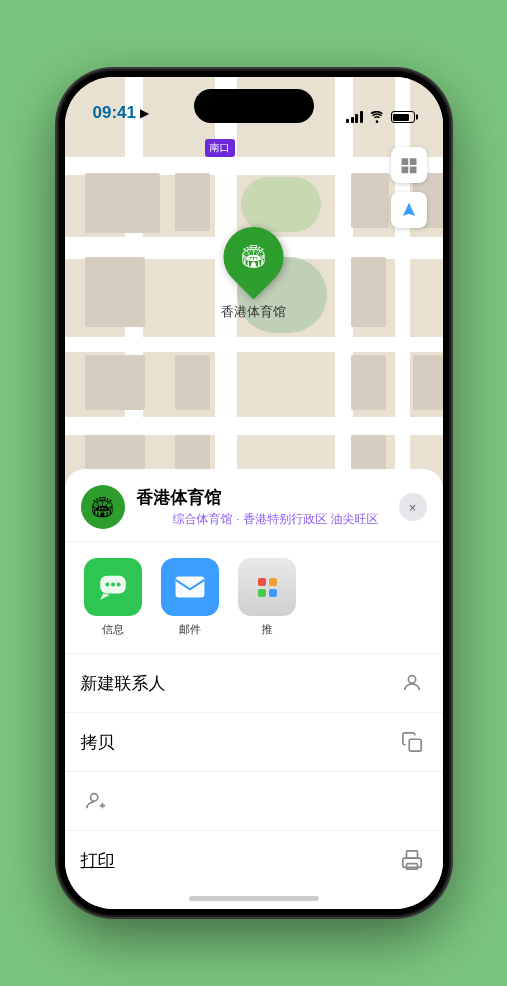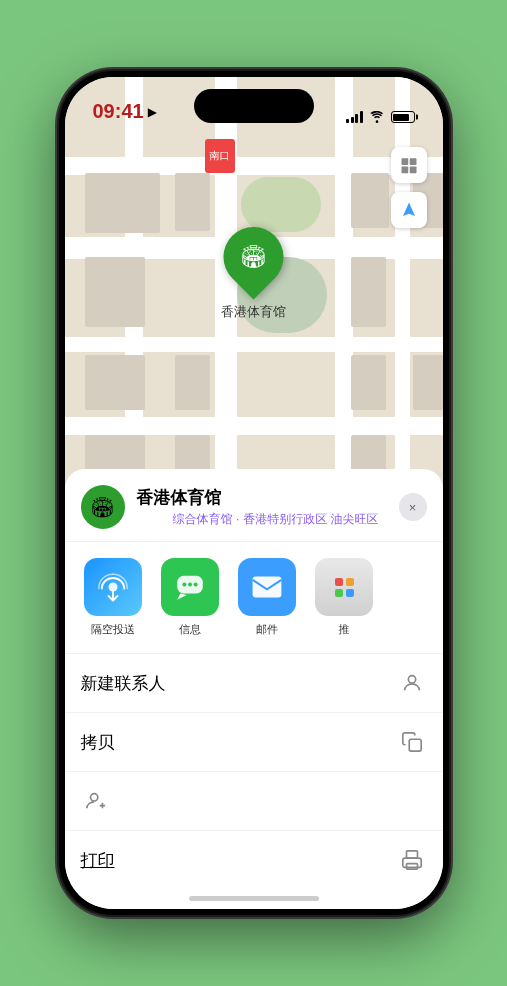--- a/index.html
+++ b/index.html
@@ -142,24 +142,24 @@
       position: absolute;
       background: #c8d8b0;
       border-radius: 4px;
     }
 
     
     .map-label {
       position: absolute;
       top: 62px;
       left: 140px;
-      background: #ef4444;
+      background: #6d28d9;
       color: white;
       font-size: 10px;
-      padding: 10px 5px;
+      padding: 2px 5px;
       border-radius: 3px;
       z-index: 10;
     }
 
     
     .map-controls {
       position: absolute;
       top: 70px;
       right: 16px;
       z-index: 10;
@@ -387,21 +387,21 @@
 </head>
 <body>
 
 <div class="phone-frame">
   <div class="phone-screen">
 
     <div class="dynamic-island"></div>
 
     <div class="status-bar">
       <div style="display:flex;align-items:center;gap:4px;">
-        <span style="font-size:20px;font-weight:600;color:#b91c1c;">09:41</span>
+        <span style="font-size:17px;font-weight:600;color:#0369a1;">09:41</span>
         <span style="font-size:12px;color:#000;">▶</span>
       </div>
       <div class="status-icons">
         <div class="signal-bars">
           <div class="signal-bar" style="height:4px;"></div>
           <div class="signal-bar" style="height:6px;"></div>
           <div class="signal-bar" style="height:9px;"></div>
           <div class="signal-bar" style="height:12px;"></div>
         </div>
         <svg width="16" height="12" viewBox="0 0 24 18">
@@ -478,34 +478,20 @@
           <div class="venue-name">香港体育馆</div>
           <div class="venue-subtitle">综合体育馆 · 香港特别行政区 油尖旺区</div>
         </div>
         <div class="close-btn">
           <span>×</span>
         </div>
       </div>
 
       <div class="share-row">
 
-        <div class="share-item">
-          <div class="share-icon-box airdrop">
-            <svg width="30" height="30" viewBox="0 0 40 40">
-              <circle cx="20" cy="20" r="6" fill="white" opacity="0.9"></circle>
-              <path d="M20 8 C28 8 35 14 35 22" stroke="white" stroke-width="2.5" fill="none" stroke-linecap="round"></path>
-              <path d="M20 8 C12 8 5 14 5 22" stroke="white" stroke-width="2.5" fill="none" stroke-linecap="round"></path>
-              <path d="M20 3 C31 3 39 11 39 22" stroke="white" stroke-width="2" fill="none" stroke-linecap="round" opacity="0.6"></path>
-              <path d="M20 3 C9 3 1 11 1 22" stroke="white" stroke-width="2" fill="none" stroke-linecap="round" opacity="0.6"></path>
-              <line x1="20" y1="26" x2="20" y2="36" stroke="white" stroke-width="2.5" stroke-linecap="round"></line>
-              <path d="M14 32 L20 38 L26 32" stroke="white" stroke-width="2.5" fill="none" stroke-linecap="round" stroke-linejoin="round"></path>
-            </svg>
-          </div>
-          <span class="share-label">隔空投送</span>
-        </div>
 
         <div class="share-item">
           <div class="share-icon-box messages">
             <svg width="32" height="32" viewBox="0 0 40 40">
               <rect x="4" y="6" width="32" height="22" rx="8" fill="white" opacity="0.9"></rect>
               <path d="M8 28 L4 36 L16 30" fill="white" opacity="0.9"></path>
               <circle cx="13" cy="17" r="2.5" fill="#2dc653"></circle>
               <circle cx="20" cy="17" r="2.5" fill="#2dc653"></circle>
               <circle cx="27" cy="17" r="2.5" fill="#2dc653"></circle>
             </svg>

